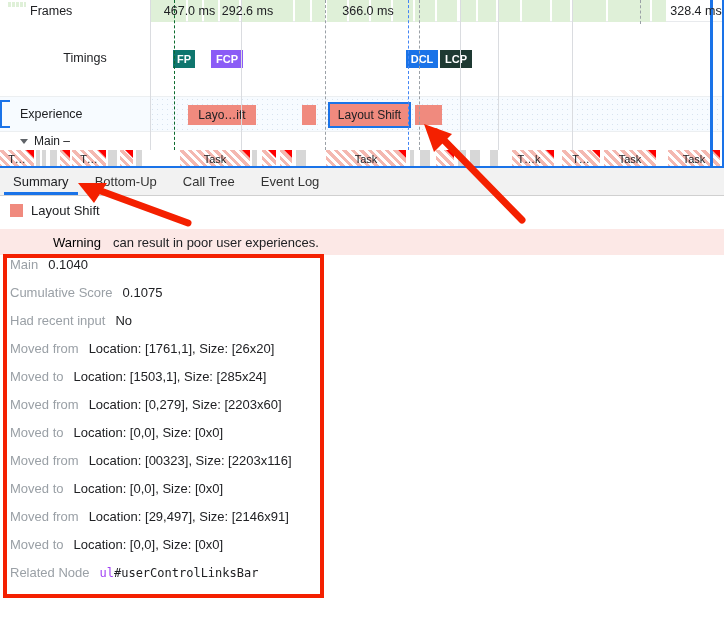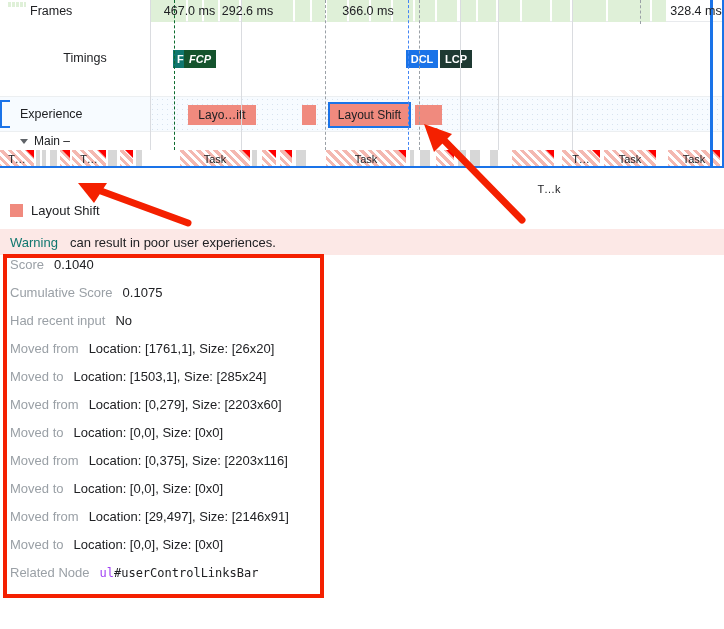--- a/index.html
+++ b/index.html
@@ -85,21 +85,21 @@
   .tab.active{color:#202124;}
   .tab.active:after{content:"";position:absolute;left:4px;right:4px;bottom:0;height:3px;background:#1a73e8;}
 
   
   .legend{position:absolute;left:10px;top:203px;display:flex;align-items:center;gap:8px;}
   .legend-sw{width:13px;height:13px;background:#f08a7e;display:inline-block;}
   .legend-txt{font-size:13px;color:#202124;}
 
   .warnbar{position:absolute;left:0;top:229px;width:724px;height:26px;background:#fce8e6;
            display:flex;align-items:center;padding-left:10px;box-sizing:border-box;font-size:13px;}
-  .warn-word{color:#0f766e;margin-right:8px;}
+  .warn-word{color:#000000;margin-right:8px;margin-left:43px;}
   .warn-link{color:#1a73e8;text-decoration:underline;cursor:pointer;}
   .warn-rest{color:#202124;margin-left:4px;}
 
   .details{position:absolute;left:10px;top:257px;width:320px;}
   .drow{display:flex;align-items:baseline;height:28px;font-size:13px;}
   .dlabel{color:#9aa0a6;margin-right:10px;white-space:nowrap;}
   .dvalue{color:#202124;white-space:nowrap;}
   .dvalue.mono{font-family:"DejaVu Sans Mono", monospace;font-size:12px;}
   .node-tag{color:#a142f4;}
   .node-id{color:#202124;}
@@ -156,21 +156,21 @@
       </div>
     </div>
 
 
     <div class="tl-row row-timings">
       <div class="tl-label" style="height:24px;justify-content:center;">
         <span>Timings</span>
       </div>
       <div id="timing-markers">
           <div class="badge" style="left: 173px; top: 4px; width: 22px; background: #0f766e;">FP</div>
-          <div class="badge" style="left: 184px; top: 4px; width: 32px; background: #14532d; font-style: italic;">FCP</div>
+          <div class="badge" style="left: 211px; top: 4px; width: 32px; background: #8b5cf6;">FCP</div>
           <div class="badge" style="left: 406px; top: 4px; width: 32px; background: rgb(26, 115, 232);">DCL</div>
           <div class="badge" style="left: 440px; top: 4px; width: 32px; background: rgb(30, 57, 50);">LCP</div>
         </div>
     </div>
 
     <div class="tl-row row-exp">
       <div class="exp-bg"></div>
       <div class="tl-label">
         <span>Experience</span>
       </div>
@@ -222,21 +222,21 @@
           <div class="task-lbl" style="left: 326px; width: 80px;">Task</div>
           <div class="task" style="left: 410px; width: 4px;"></div>
           <div class="task" style="left: 420px; width: 10px;"></div>
           <div class="task long" style="left: 436px; width: 18px;"></div>
           <div class="warn-tri" style="left: 446px;"></div>
           <div class="task" style="left: 458px; width: 8px;"></div>
           <div class="task" style="left: 470px; width: 10px;"></div>
           <div class="task" style="left: 490px; width: 8px;"></div>
           <div class="task long" style="left: 512px; width: 42px;"></div>
           <div class="warn-tri" style="left: 546px;"></div>
-          <div class="task-lbl" style="left: 528px; width: 42px; margin-top: 30px;">T…k</div>
+          <div class="task-lbl" style="left: 508px; width: 42px;">T…k</div>
           <div class="task long" style="left: 562px; width: 38px;"></div>
           <div class="warn-tri" style="left: 592px;"></div>
           <div class="task-lbl" style="left: 562px; width: 38px;">T…</div>
           <div class="task long" style="left: 604px; width: 52px;"></div>
           <div class="warn-tri" style="left: 648px;"></div>
           <div class="task-lbl" style="left: 604px; width: 52px;">Task</div>
           <div class="task long" style="left: 668px; width: 52px;"></div>
           <div class="warn-tri" style="left: 712px;"></div>
           <div class="task-lbl" style="left: 668px; width: 52px;">Task</div>
         </div>
@@ -250,34 +250,40 @@
     <div class="vline dash-green" style="left:174px;height:150px;"></div>
     <div class="vline dash-gray" style="left:325px;height:150px;"></div>
     <div class="vline dash-blue" style="left:408px;height:150px;"></div>
     <div class="vline dash-gray" style="left:419px;height:150px;"></div>
     <div class="vline dash-gray" style="left:640px;height:24px;"></div>
 
     <div class="tl-right"></div>
     <div class="tl-border"></div>
   </div>
 
+  <div class="tabs" id="tabs">
+      <div class="tab active">Summary</div>
+      <div class="tab">Bottom-Up</div>
+      <div class="tab">Call Tree</div>
+      <div class="tab">Event Log</div>
+    </div>
 
   <div class="legend">
     <span class="legend-sw"></span>
     <span class="legend-txt">Layout Shift</span>
   </div>
 
   <div class="warnbar">
     <span class="warn-word">Warning</span>
     <span class="warn-rest">can result in poor user experiences.</span>
   </div>
 
   <div class="details" id="details">
       <div class="drow">
-        <span class="dlabel">Score</span>
+        <span class="dlabel">Main</span>
         <span class="dvalue">0.1040</span>
       </div>
       <div class="drow">
         <span class="dlabel">Cumulative Score</span>
         <span class="dvalue">0.1075</span>
       </div>
       <div class="drow">
         <span class="dlabel">Had recent input</span>
         <span class="dvalue">No</span>
       </div>
@@ -292,21 +298,21 @@
       <div class="drow">
         <span class="dlabel">Moved from</span>
         <span class="dvalue">Location: [0,279], Size: [2203x60]</span>
       </div>
       <div class="drow">
         <span class="dlabel">Moved to</span>
         <span class="dvalue">Location: [0,0], Size: [0x0]</span>
       </div>
       <div class="drow">
         <span class="dlabel">Moved from</span>
-        <span class="dvalue">Location: [0,375], Size: [2203x116]</span>
+        <span class="dvalue">Location: [00323], Size: [2203x116]</span>
       </div>
       <div class="drow">
         <span class="dlabel">Moved to</span>
         <span class="dvalue">Location: [0,0], Size: [0x0]</span>
       </div>
       <div class="drow">
         <span class="dlabel">Moved from</span>
         <span class="dvalue">Location: [29,497], Size: [2146x91]</span>
       </div>
       <div class="drow">

